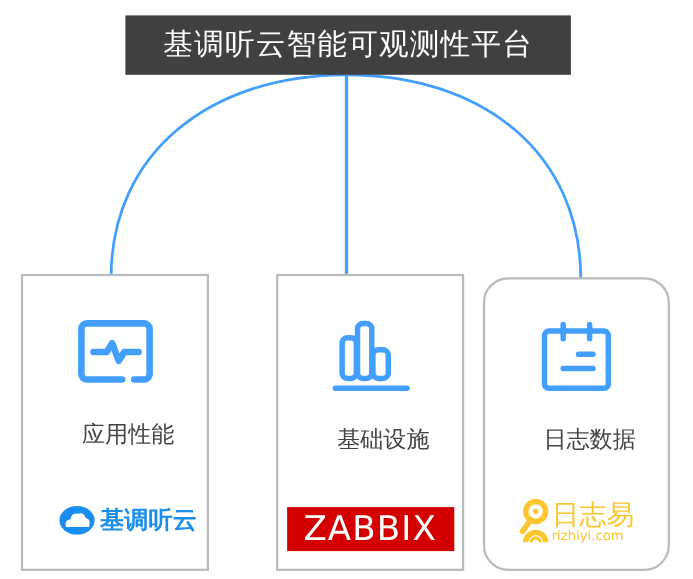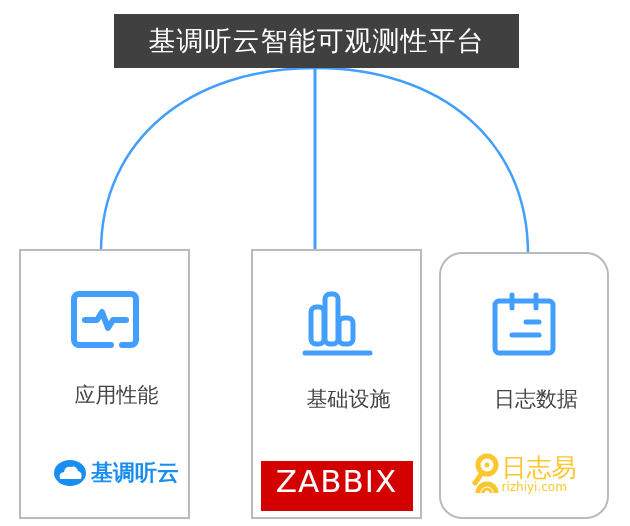--- a/index.html
+++ b/index.html
@@ -9,21 +9,21 @@
             background:#404040; color:#ffffff; font-size:27px; line-height:54px;
             text-align:center; letter-spacing:1px; white-space:nowrap; }
   svg.connectors { position:absolute; left:0; top:0; }
   .card { position:absolute; box-sizing:border-box; border:2px solid #b8bbbb; background:#ffffff; }
   .card .icon { position:absolute; left:50%; transform:translateX(-50%); }
   .card .label { position:absolute; left:0; right:0; text-align:center;
                  font-size:21px; color:#444444; white-space:nowrap;padding-left:24px; }
   .card .logo { position:absolute; left:0; right:0; display:flex; justify-content:center; align-items:center; }
   .jty { color:#1a8ef0; font-size:22px; font-weight:bold; display:flex; align-items:center; gap:4px; }
   .zabbix { background:#d40000; color:#ffffff; font-family:"DejaVu Sans", sans-serif;
-            font-size:31px; letter-spacing:1px; width:152px; height:50px; line-height:40px; text-align:center; }
+            font-size:31px; letter-spacing:1px; width:152px; height:40px; line-height:40px; text-align:center; }
   .rzy { display:flex; align-items:center; gap:0; color:#fcc62f; }
   .rzy .name { font-size:25px; line-height:26px; }
   .rzy .url { font-size:12px; line-height:13px; }
 </style>
 </head>
 <body>
 
 <svg class="connectors" width="630" height="526">
   <path d="M101 252 C 101 140, 190 68, 315 68 C 440 68, 528 140, 528 254" fill="none" stroke="#429ffe" stroke-width="2.5"></path>
   <line x1="315" y1="68" x2="315" y2="250" stroke="#429ffe" stroke-width="3"></line>

